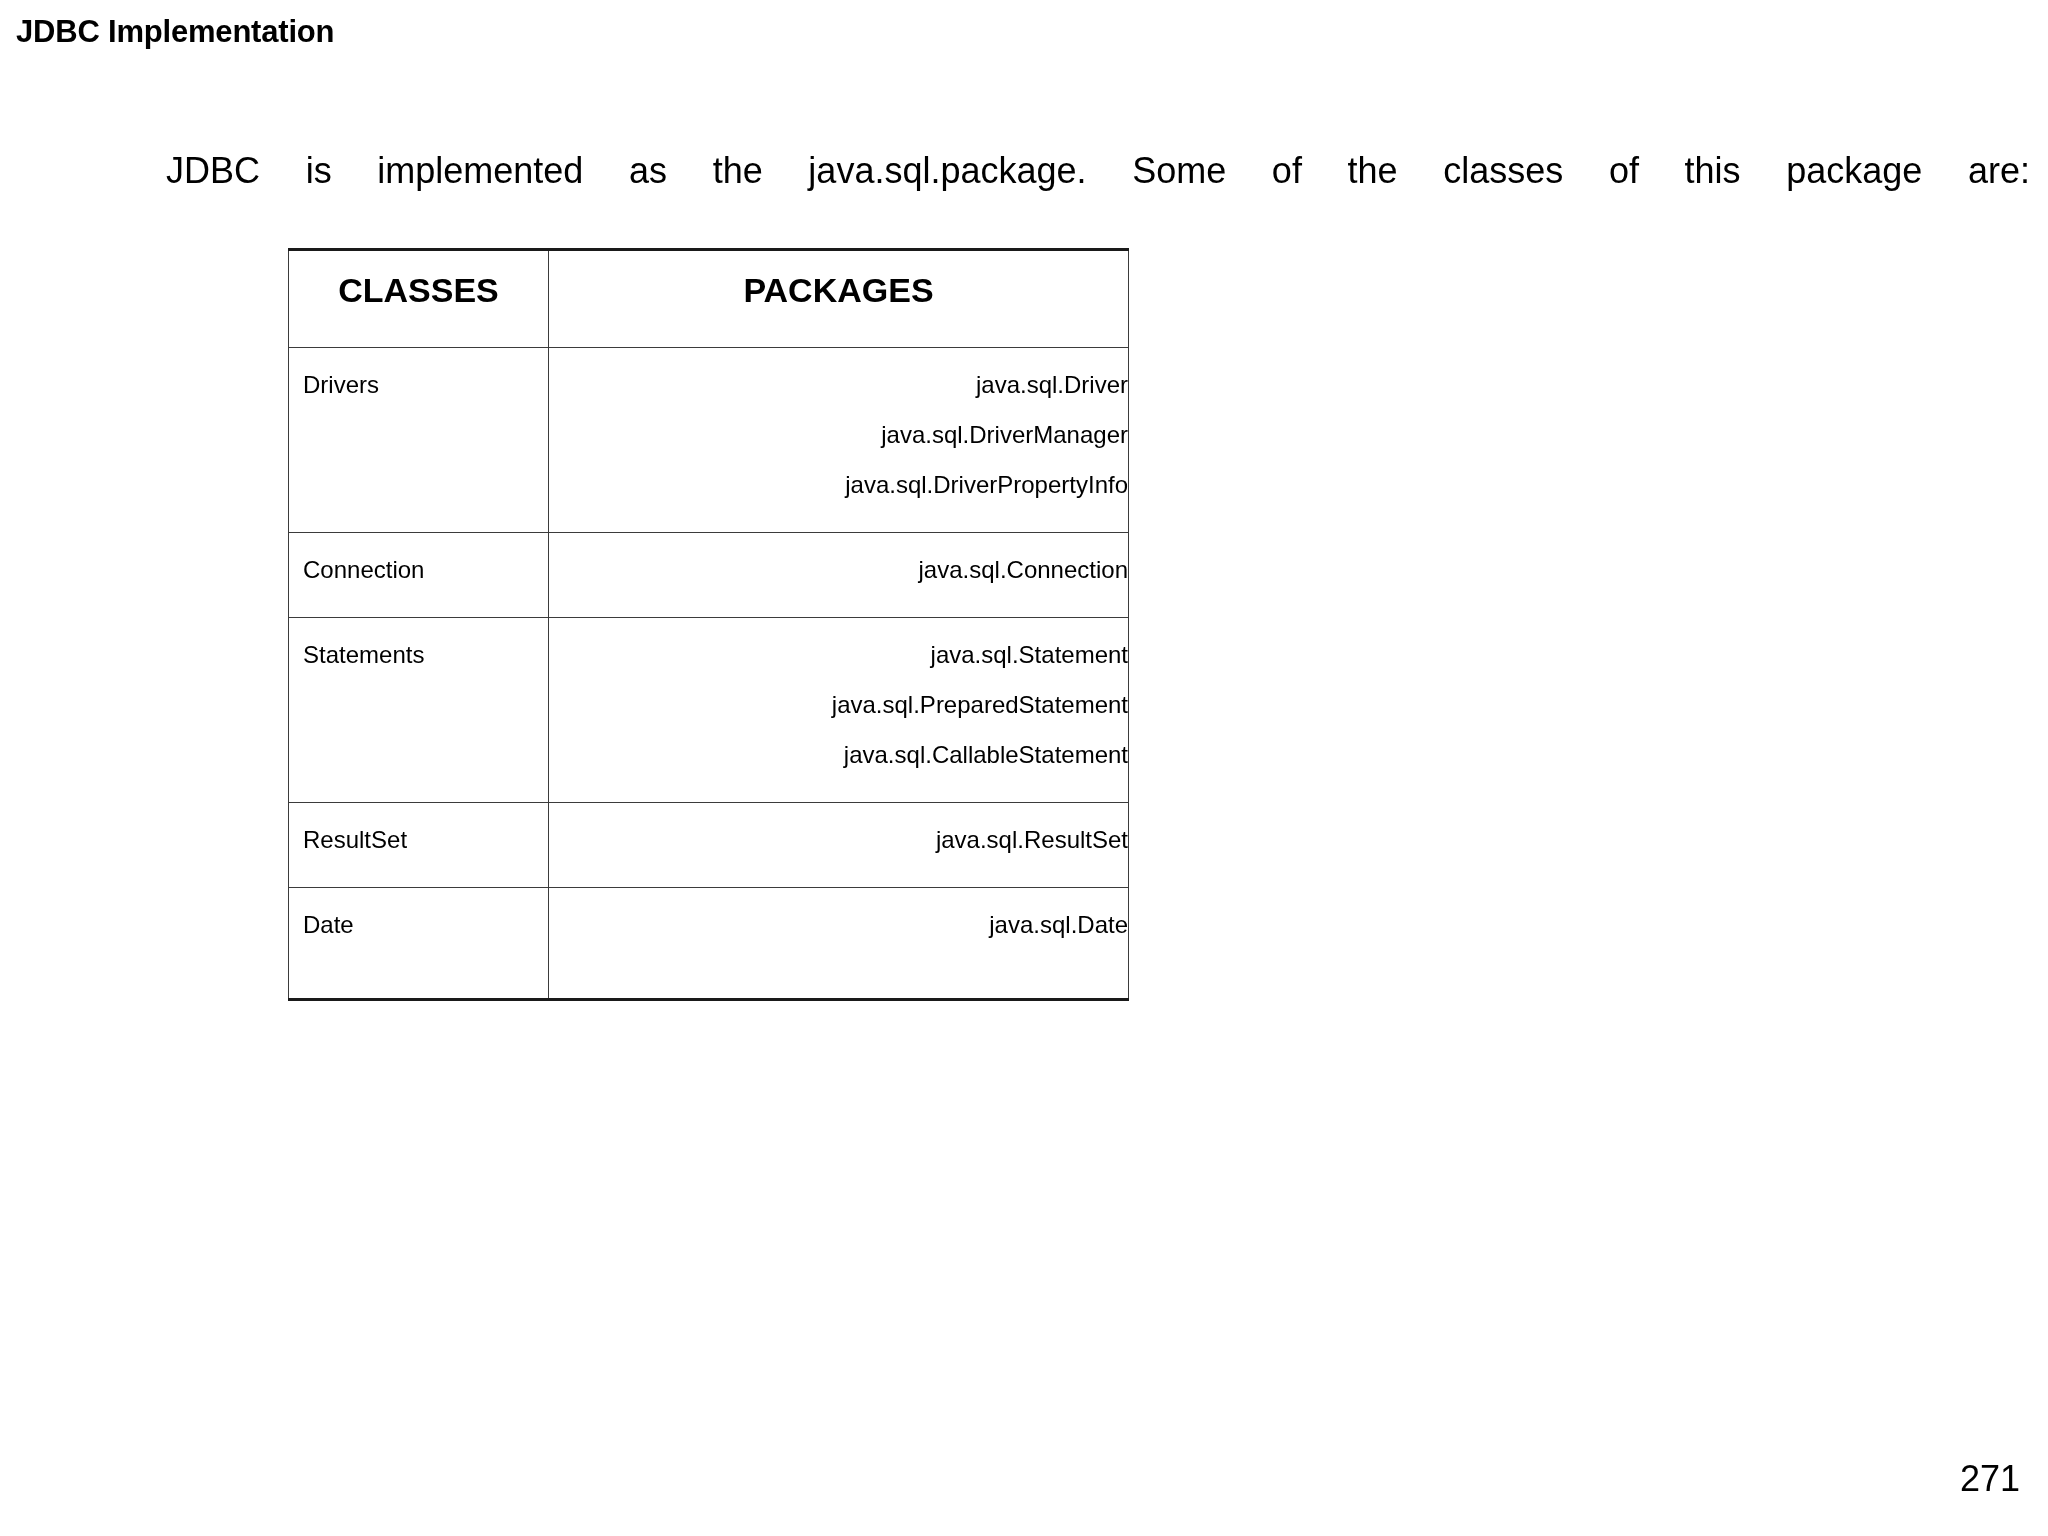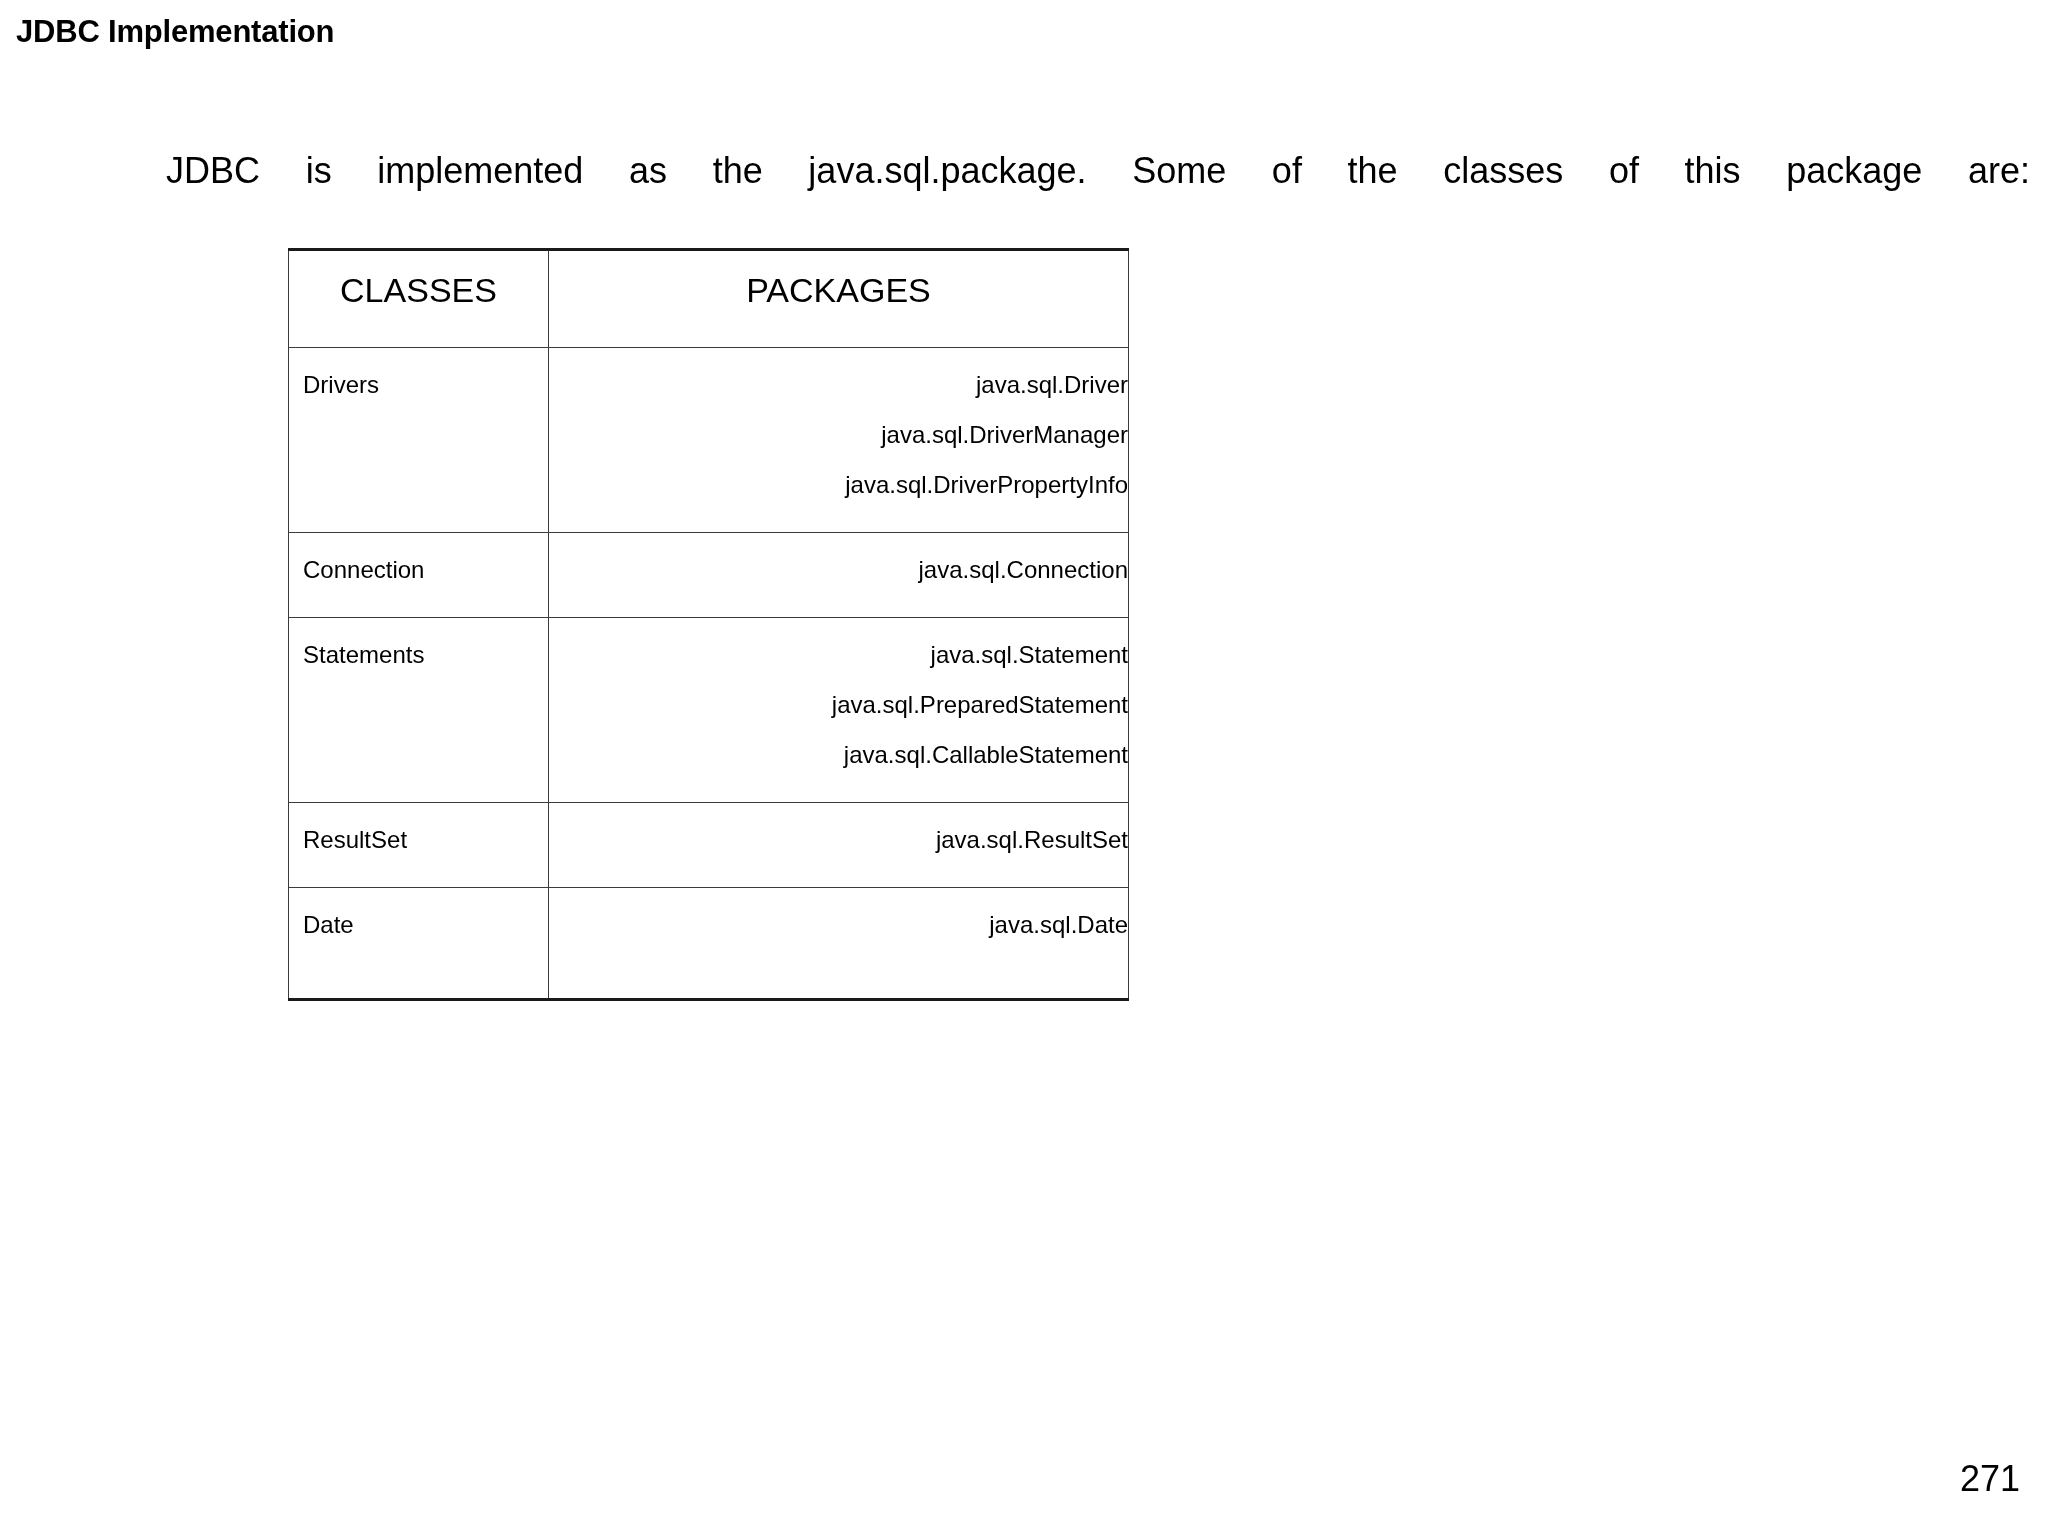--- a/index.html
+++ b/index.html
@@ -61,21 +61,21 @@
   .jdbc-table td {
     border: 1px solid #3b3b3b;
     padding: 0;
     vertical-align: top;
     font-size: 24px;
     line-height: 50px;
   }
   .jdbc-table thead th {
     border-top: 3px solid #1a1a1a;
     text-align: center;
-    font-weight: normal;
+    font-weight: bold;
     font-size: 34px;
     height: 72px;
     padding-top: 14px;
     padding-bottom: 10px;
   }
   .jdbc-table tbody td {
     padding: 12px 0 22px 14px;
   }
   .jdbc-table tbody tr:last-child td {
     border-bottom: 3px solid #1a1a1a;

